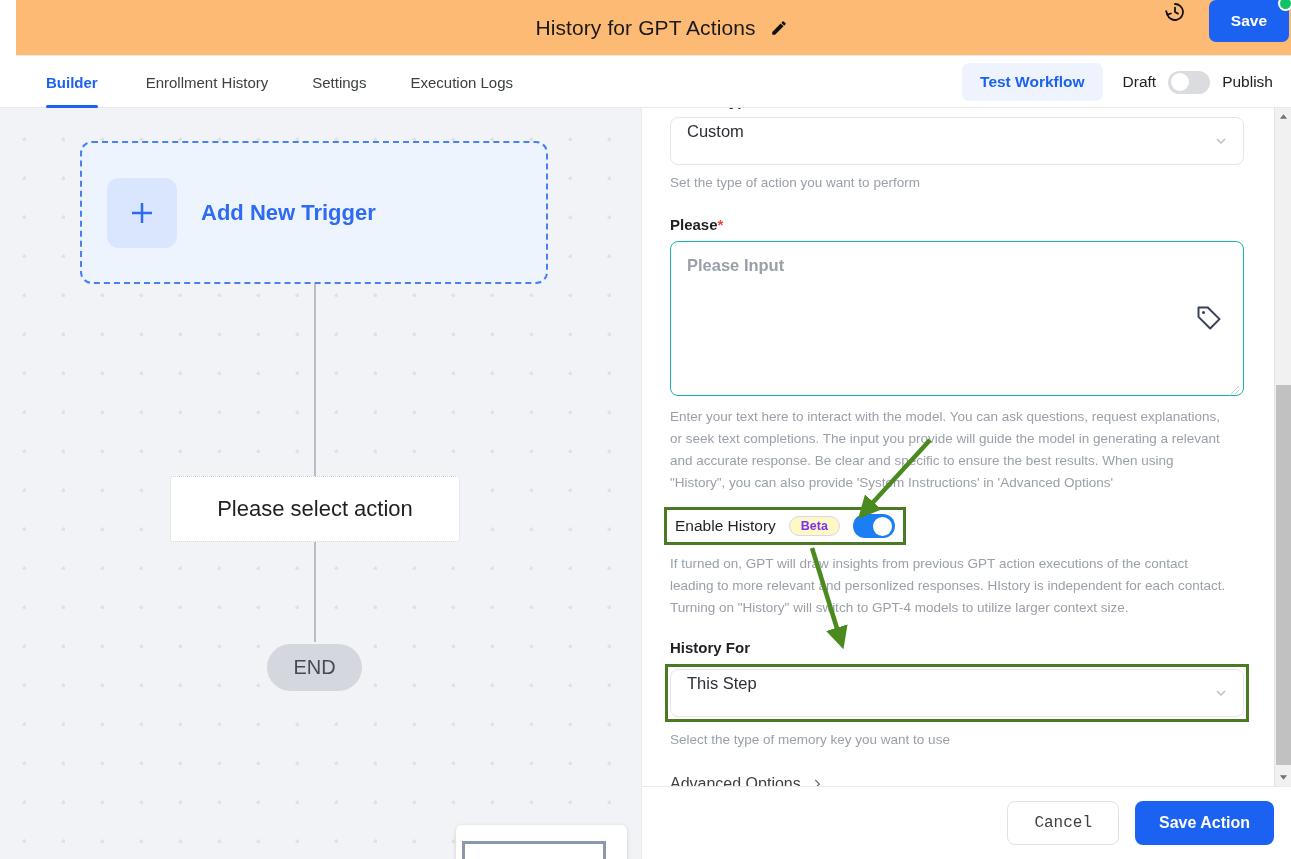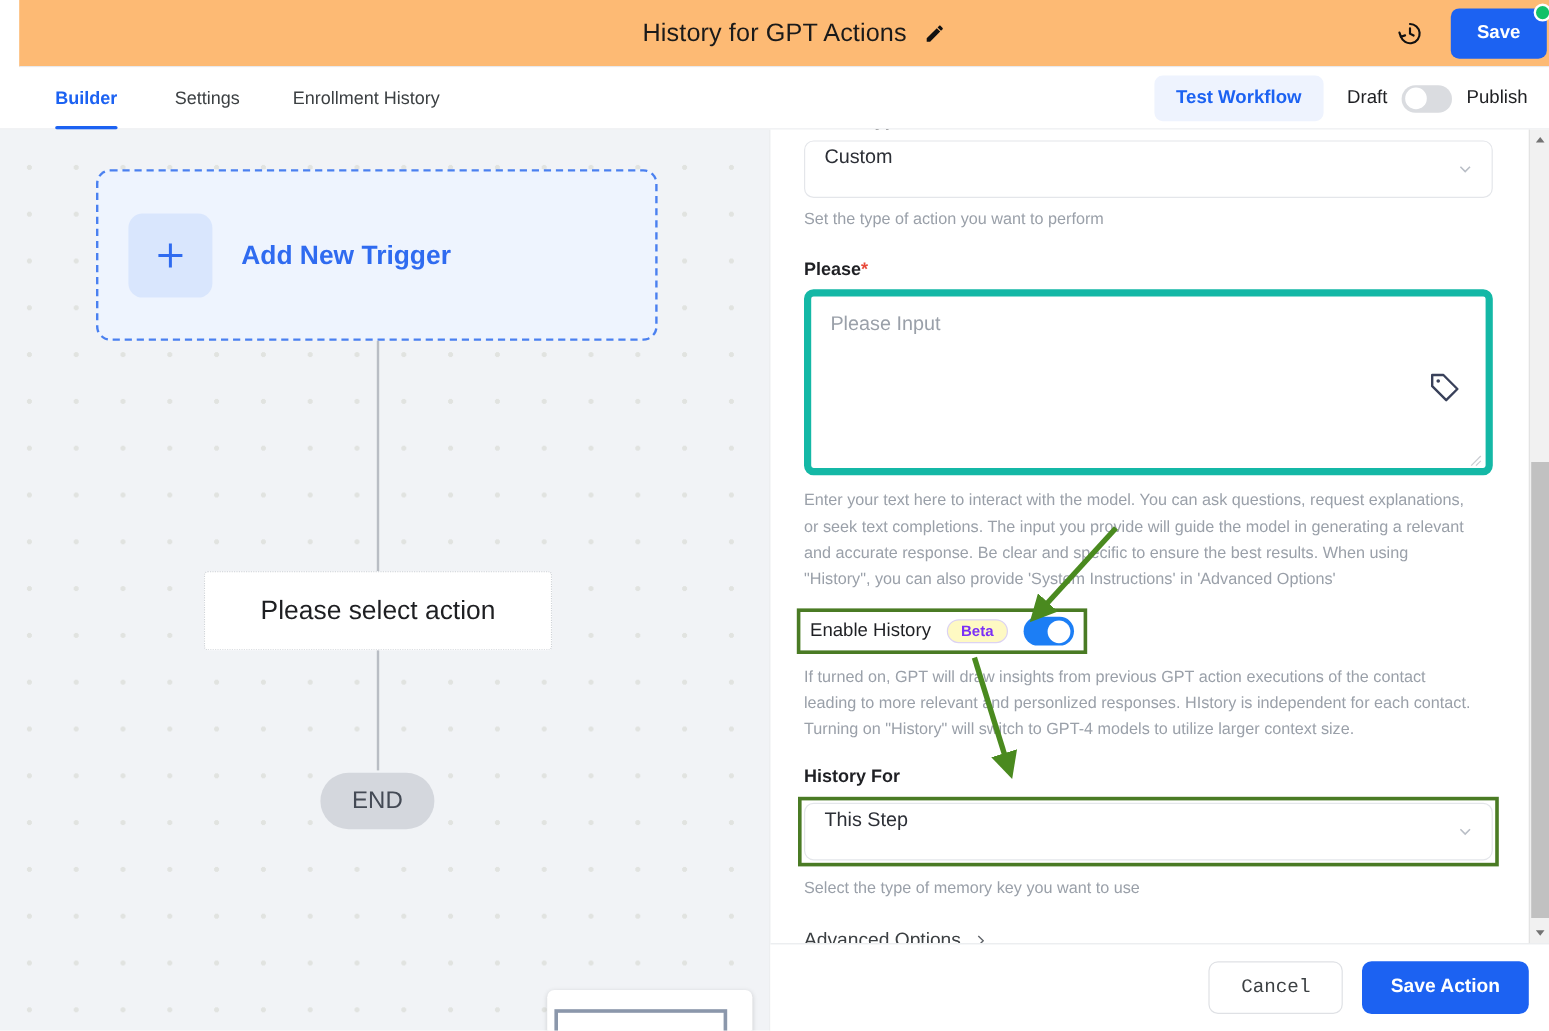--- a/index.html
+++ b/index.html
@@ -20,21 +20,21 @@
   .topbar-title-wrap {
     position: absolute; left: 0; right: 0; top: 0; height: 56px;
     display: flex; align-items: center; justify-content: center; gap: 14px;
   }
   .topbar-title {
     font-size: 21px; font-weight: 400; color: #1a1a1a; letter-spacing: .1px;
   }
   .edit-icon { width: 18px; height: 18px; display: block; cursor: pointer; }
   .topbar-right {
     position: absolute; right: 18px; top: 0; height: 56px;
-    display: flex; align-items: center; gap: 22px;
+    display: flex; gap: 22px;
   }
   .history-icon { width: 24px; height: 24px; display: block; cursor: pointer; }
   .save-btn-wrap { position: relative; }
   .save-btn {
     background: #1c62f2; color: #fff; border: none; border-radius: 7px;
     height: 42px; padding: 0 22px; font-size: 15.5px;
     font-family: "Liberation Sans", sans-serif; font-weight: 700; cursor: pointer;
   }
   .save-dot {
     position: absolute; top: -4px; right: -4px; width: 15px; height: 15px;
@@ -147,23 +147,23 @@
     font-size: 16.5px; color: #2c2f36; position: relative; cursor: pointer;
   }
   .chev {
     position: absolute; right: 14px; top: 50%; transform: translateY(-50%);
     width: 16px; height: 16px;
   }
   .helper {
     font-size: 13.5px; color: #9aa0a9; margin-top: 8px; line-height: 1.55;
   }
   .textarea-box {
-    width: 574px; height: 155px; border: 6px solid #14b8a6; border-radius: 8px;
+    width: 574px; height: 155px; border: 1px solid #14b8a6; border-radius: 8px;
     background: #fff; position: relative; padding: 14px 16px;
-    font-size: 16.5px; color: #9aa0a9; cursor: text;
+    font-size: 16.5px; color: #9aa0a9; cursor: text; font-weight: bold;
   }
   .tag-icon { position: absolute; right: 20px; top: 62px; width: 28px; height: 28px; }
   .resize-grip { position: absolute; right: 3px; bottom: 3px; width: 12px; height: 12px; }
   .helper-block {
     font-size: 13.5px; color: #9aa0a9; line-height: 1.62; margin-top: 10px; width: 560px;
   }
   .enable-row {
     display: inline-flex; align-items: center; gap: 13px;
     border: 3px solid #4a7b24; padding: 4px 8px; margin-top: 14px; margin-left: -6px;
   }
@@ -253,22 +253,23 @@
       <span class="save-btn-wrap">
         <button class="save-btn">Save</button>
         <span class="save-dot"></span>
       </span>
     </div>
   </div>
 
   <div class="tabbar">
     <div class="tabs">
       <div class="tab active">Builder</div>
+      <div class="tab">Enrollment History</div>
       <div class="tab">Settings</div>
-      <div class="tab">Enrollment History</div>
+      <div class="tab">Execution Logs</div>
     </div>
     <div class="tabbar-right">
       <button class="test-workflow-btn">Test Workflow</button>
       <div class="publish-group">
         <span class="publish-label">Draft</span>
         <div class="switch-off">
             <span class="knob"></span>
           </div>
         <span class="publish-label">Publish</span>
       </div>

